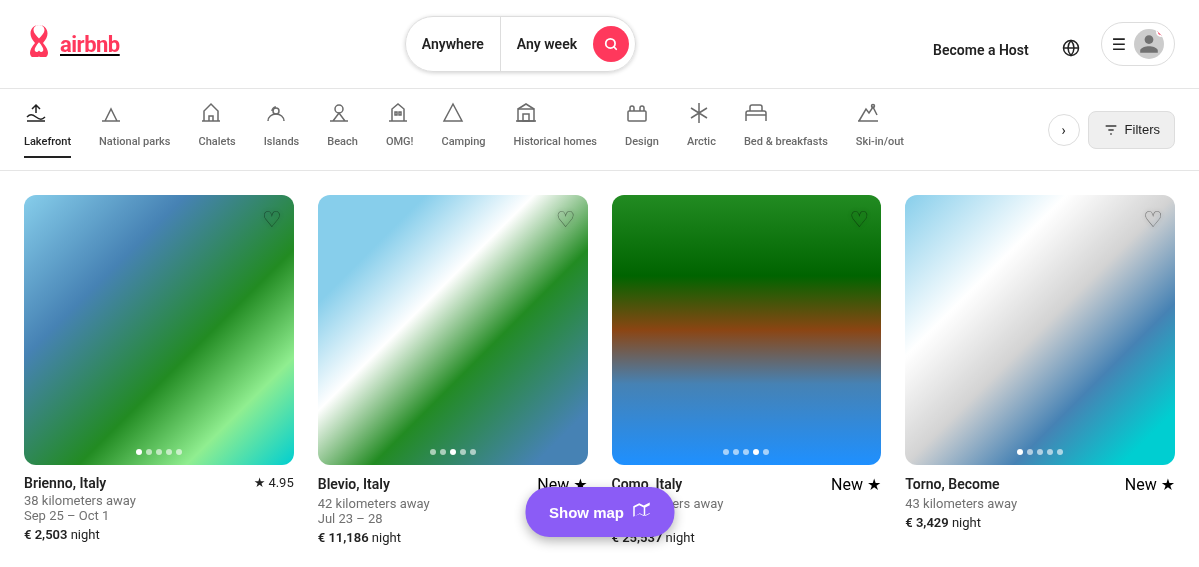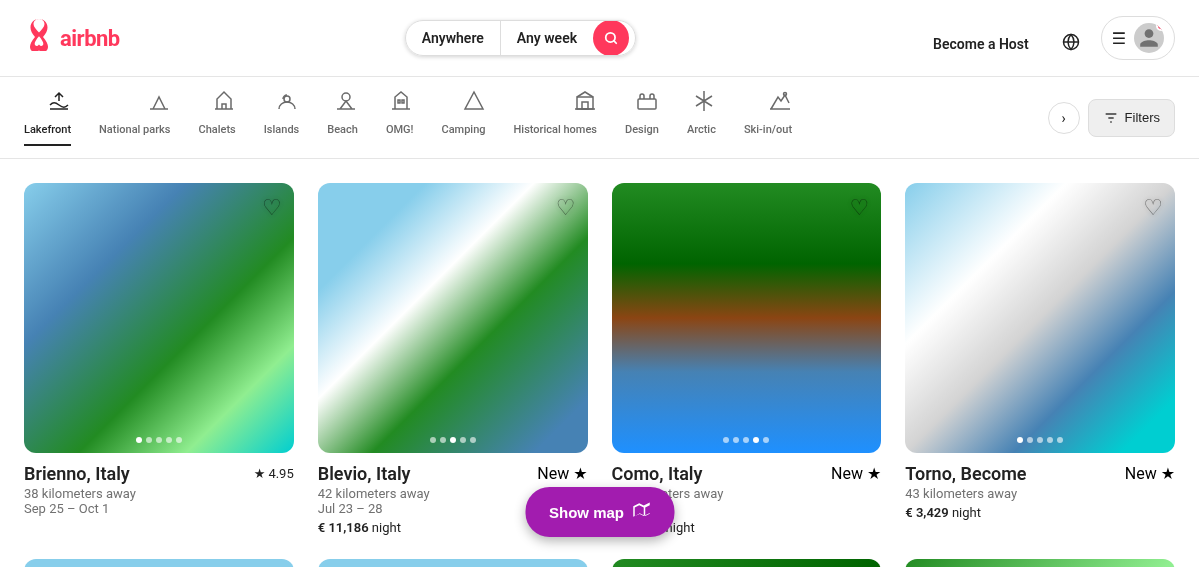--- a/index.html
+++ b/index.html
@@ -15,39 +15,40 @@
       position: sticky;
       top: 0;
       background: #fff;
       z-index: 100;
     }
     .logo {
       display: flex;
       align-items: center;
       gap: 6px;
       cursor: pointer;
+      text-decoration: underline;
     }
     .logo-icon {
       color: #FF385C;
       font-size: 28px;
     }
     .logo-text {
       color: #FF385C;
       font-weight: 700;
       font-size: 22px;
       letter-spacing: -0.5px;
     }
     .search-bar {
       display: flex;
       align-items: center;
       border: 1px solid #ddd;
       border-radius: 40px;
       box-shadow: 0 1px 4px rgba(0,0,0,0.18);
       overflow: hidden;
-      height: 36px;
+      height: 56px;
     }
     .search-segment {
       padding: 0 16px;
       cursor: pointer;
       font-size: 14px;
       font-weight: 600;
       color: #222;
       height: 100%;
       display: flex;
       align-items: center;
@@ -142,21 +143,21 @@
     .categories-list {
       display: flex;
       gap: 28px;
       flex: 1;
       overflow: hidden;
       align-items: center;
     }
     .category-item {
       display: flex;
       flex-direction: column;
-      align-items: flex-end;
+      align-items: flex-start;
       gap: 6px;
       cursor: pointer;
       padding-bottom: 8px;
       border-bottom: 2px solid transparent;
       white-space: nowrap;
       color: #6a6a6a;
       min-width: fit-content;
     }
     .category-item.active {
       border-bottom: 2px solid #222;
@@ -245,21 +246,21 @@
       border-radius: 50%;
       background: rgba(255,255,255,0.6);
     }
     .dot.active { background: white; }
     .listing-info { margin-top: 10px; }
     .listing-row1 {
       display: flex;
       justify-content: space-between;
       align-items: center;
     }
-    .listing-location { font-size: 18px; font-weight: 600; color: #222; }
+    .listing-location { font-size: 14px; font-weight: 600; color: #222; }
     .listing-rating {
       display: flex;
       align-items: center;
       gap: 3px;
       font-size: 13px;
       color: #222;
     }
     .star-icon { font-size: 13px; }
     .listing-distance { font-size: 13px; color: #717171; margin-top: 2px; }
     .listing-dates { font-size: 13px; color: #717171; }
@@ -268,21 +269,21 @@
 
     
     .show-map-container {
       position: fixed;
       bottom: 30px;
       left: 50%;
       transform: translateX(-50%);
       z-index: 200;
     }
     .show-map-btn {
-      background: #a21caf;
+      background: #8b5cf6;
       color: white;
       border: none;
       border-radius: 24px;
       padding: 14px 24px;
       font-size: 15px;
       font-weight: 600;
       cursor: pointer;
       display: flex;
       align-items: center;
       gap: 8px;
@@ -397,20 +398,26 @@
     <span class="category-label">Design</span>
   </div>
       <div class="category-item">
     <span class="category-icon"><svg width="24" height="24" viewBox="0 0 24 24" fill="none" stroke="currentColor" stroke-width="1.5">
             <path d="M12 2v20M4 7l16 10M4 17L20 7"></path>
           </svg></span>
     <span class="category-label">Arctic</span>
   </div>
       <div class="category-item">
     <span class="category-icon"><svg width="24" height="24" viewBox="0 0 24 24" fill="none" stroke="currentColor" stroke-width="1.5">
+            <path d="M2 20v-8a2 2 0 012-2h16a2 2 0 012 2v8M2 14h20M6 10V6a2 2 0 012-2h8a2 2 0 012 2v4"></path>
+          </svg></span>
+    <span class="category-label">Bed &amp; breakfasts</span>
+  </div>
+      <div class="category-item">
+    <span class="category-icon"><svg width="24" height="24" viewBox="0 0 24 24" fill="none" stroke="currentColor" stroke-width="1.5">
             <circle cx="17" cy="5" r="1.5"></circle>
             <path d="M3 20l7-12 3 4 4-6 4 8M2 20h20"></path>
           </svg></span>
     <span class="category-label">Ski-in/out</span>
   </div>
     </div>
   <div class="nav-arrow">›</div>
   <button class="filters-btn">
     <svg width="16" height="16" viewBox="0 0 24 24" fill="none" stroke="#222" stroke-width="2">
       <line x1="4" y1="6" x2="20" y2="6"></line>
@@ -434,20 +441,21 @@
           <span class="dot"></span>
         </div>
     </div>
     <div class="listing-info">
       <div class="listing-row1">
         <span class="listing-location">Brienno, Italy</span>
         <span class="listing-rating"><span class="star-icon">★</span> 4.95</span>
       </div>
       <div class="listing-distance">38 kilometers away</div>
       <div class="listing-dates">Sep 25 – Oct 1</div>
+      <div class="listing-price"><strong>€ 2,503</strong> night</div>
     </div>
   </div>
     <div class="listing-card">
     <div class="listing-img-wrap">
       <div class="img-2" style="width:100%;height:100%;"></div>
       <button class="wishlist-btn">♡</button>
       <div class="dots">
           <span class="dot"></span>
           <span class="dot"></span>
           <span class="dot active"></span>

